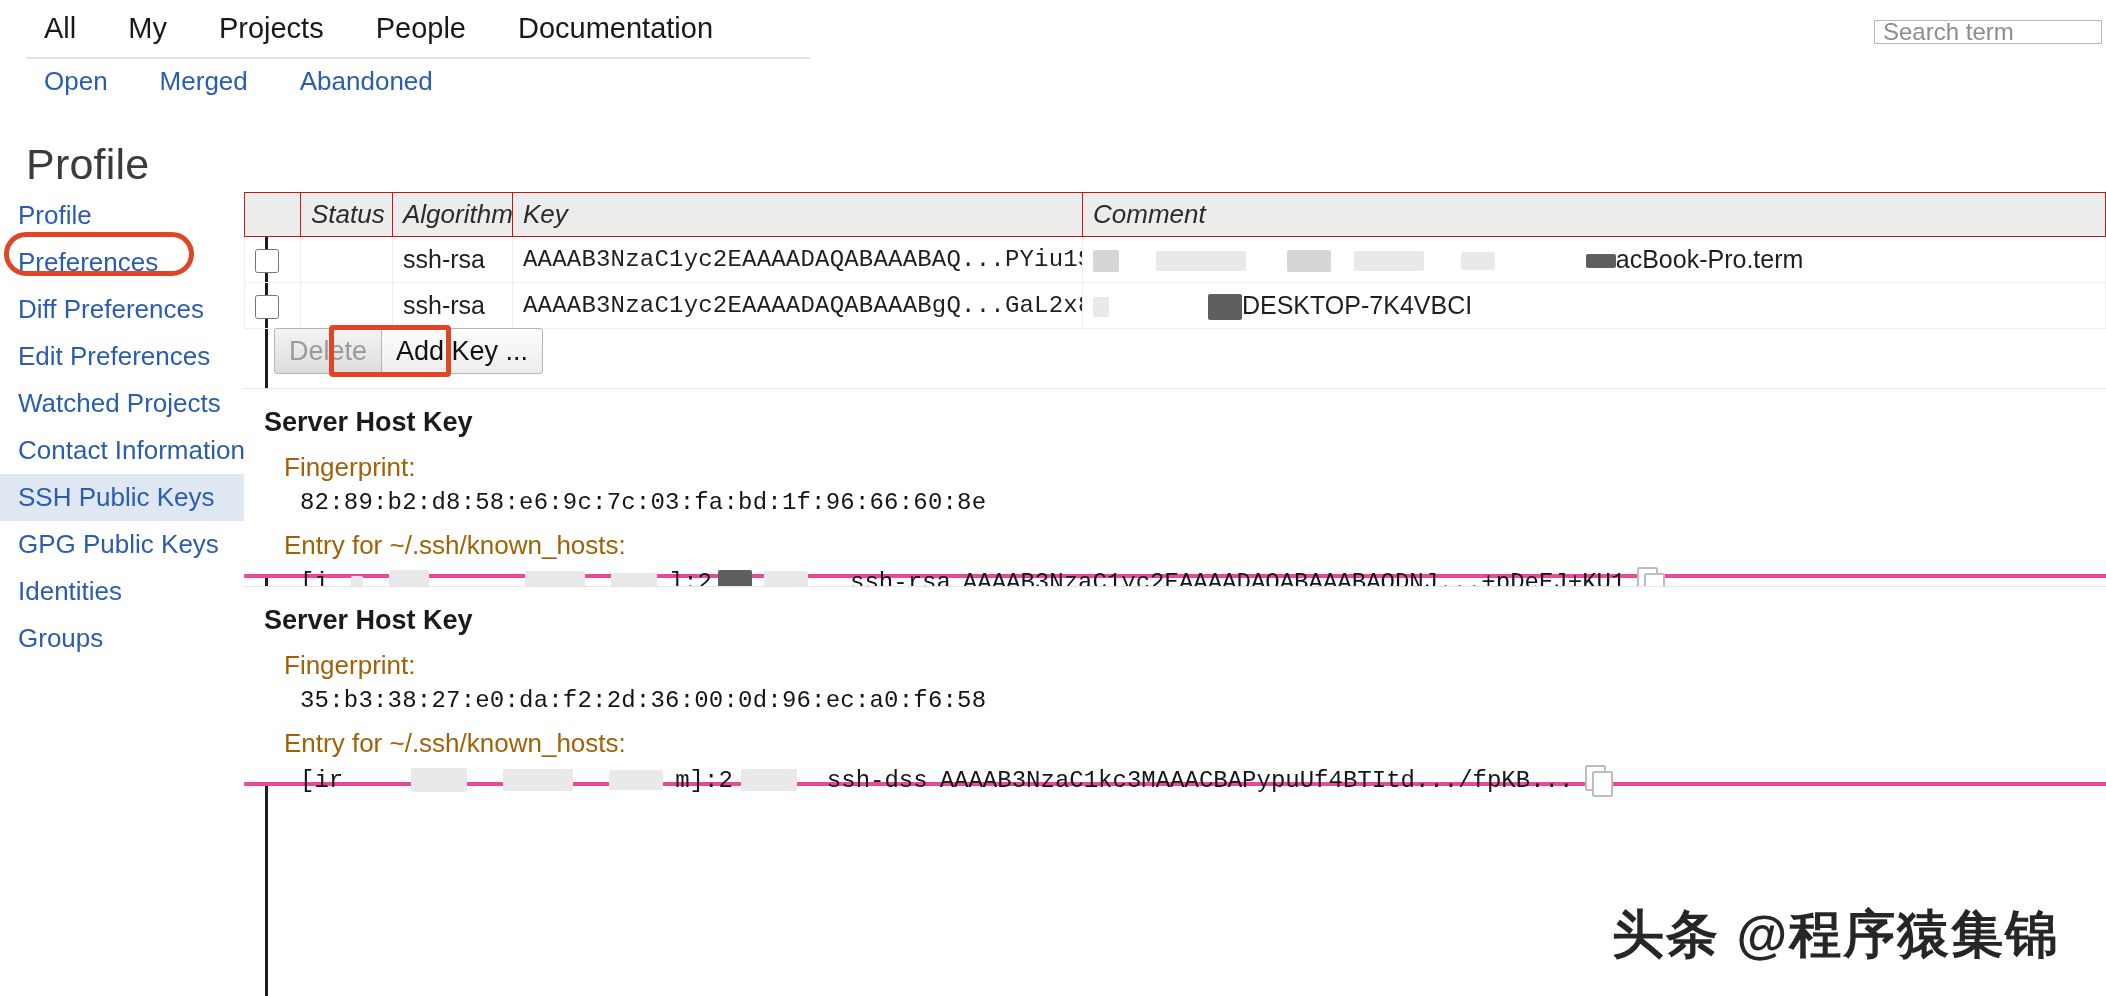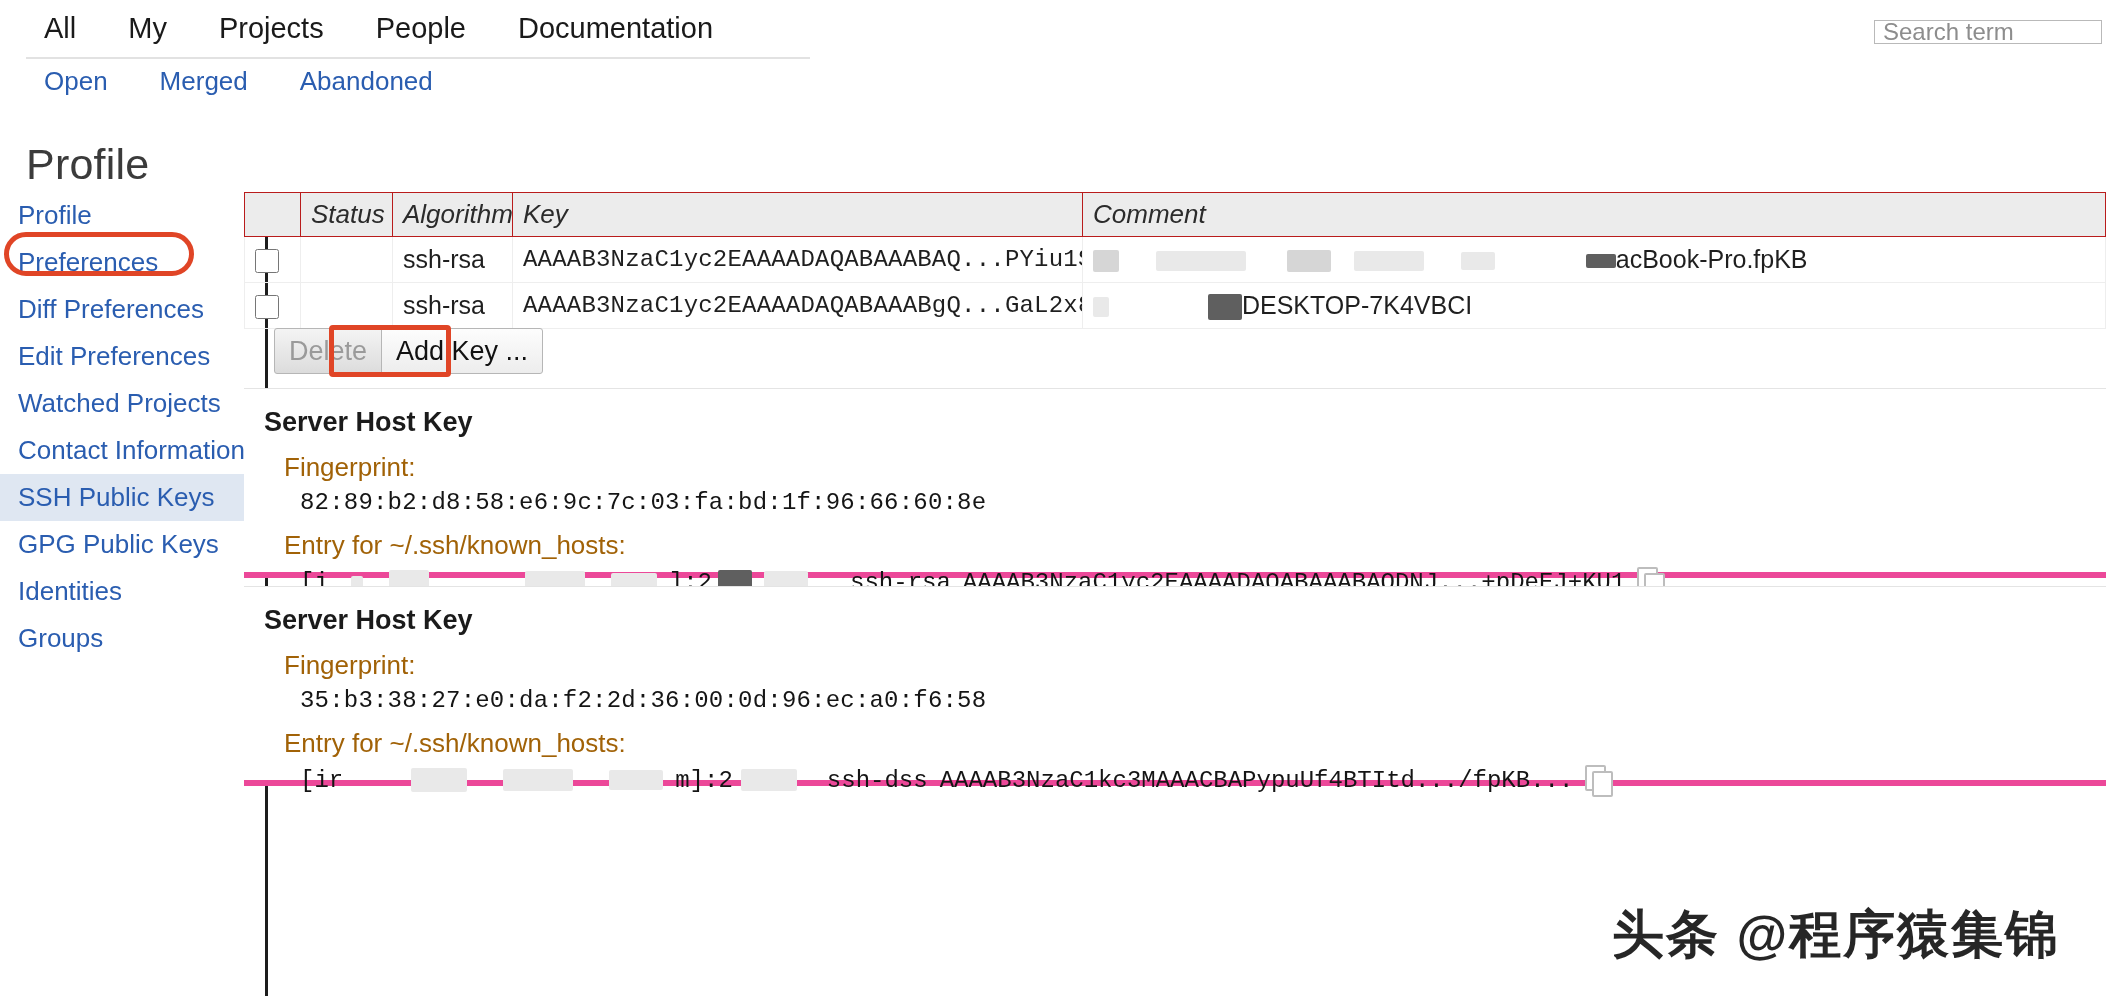--- a/index.html
+++ b/index.html
@@ -256,21 +256,21 @@
     pointer-events: none;
   }
 
   
   .hostpanel {
     position: absolute;
     left: 8px;
     width: 1862px;
     box-sizing: border-box;
     border-top: 1px solid #e4e4e4;
-    border-bottom: 6px solid #ec4899;
+    border-bottom: 4px solid #ec4899;
     background: #ffffff;
   }
   #hostpanel-0 { top: 196px; height: 190px; }
   #hostpanel-1 { top: 394px; height: 200px; }
 
   .hp-title {
     font-size: 27px;
     font-weight: bold;
     color: #1b1b1b;
     padding: 18px 0 0 20px;
@@ -378,21 +378,21 @@
             <span class="cell-mono">AAAAB3NzaC1yc2EAAAADAQABAAABAQ...PYiu1SAQAz</span>
 
           </div>
         </td>
         <td>
           <span class="redact" style="width:26px;height:22px;"></span>
           <span class="redact light" style="width:90px;height:20px;margin-left:30px;"></span>
           <span class="redact" style="width:44px;height:22px;margin-left:34px;"></span>
           <span class="redact light" style="width:70px;height:20px;margin-left:16px;"></span>
           <span class="redact light" style="width:34px;height:18px;margin-left:30px;"></span>
-          <span class="redact dark" style="width:30px;height:14px;margin-left:84px;"></span><span>acBook-Pro.fpKB</span>
+          <span class="redact dark" style="width:30px;height:14px;margin-left:84px;"></span><span>acBook-Pro.term</span>
         </td>
       </tr>
       <tr>
         <td>
           <input class="rowcheck" type="checkbox" style="">
         </td>
         <td></td>
         <td>ssh-rsa</td>
         <td>
           <div class="keycell-inner">

